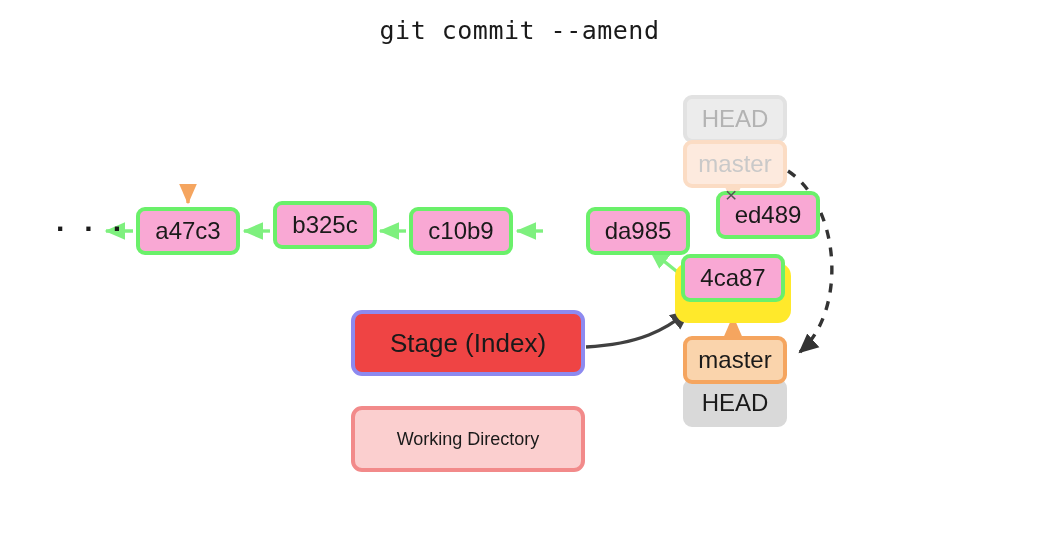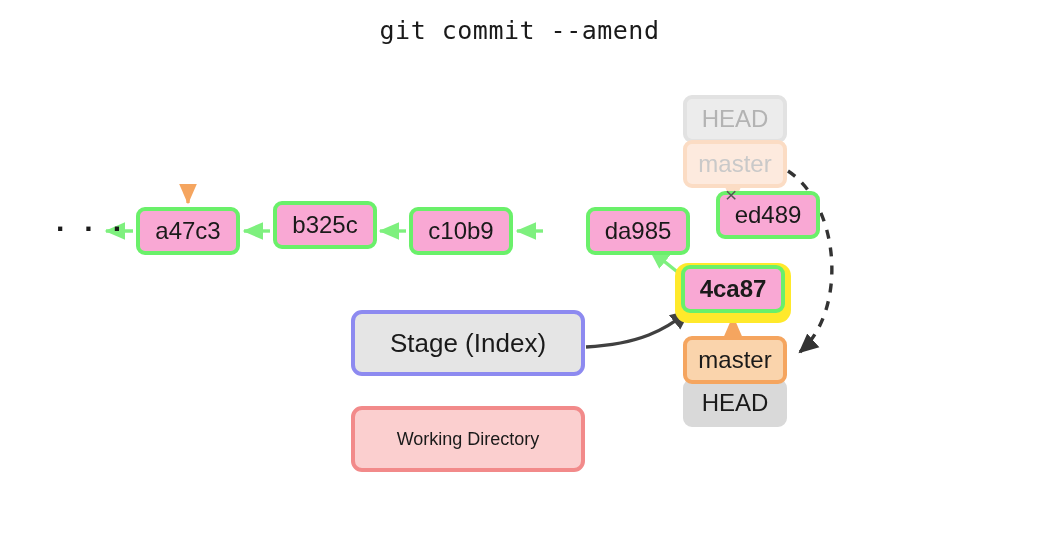--- a/index.html
+++ b/index.html
@@ -64,21 +64,21 @@
     height: 48px;
   }
   .head-tag {
     background: #d9d9d9;
     border-color: #d9d9d9;
     width: 104px;
     height: 48px;
     border-radius: 9px;
   }
   .stage-box {
-    background: #e5e5e5;
+    background: #ef4444;
     border-color: #8d8af0;
     width: 234px;
     height: 66px;
     font-size: 26px;
     border-radius: 11px;
   }
   .wd-box {
     background: #fbcfcf;
     border-color: #f28a8a;
     width: 234px;
@@ -170,21 +170,21 @@
   <div class="node commit" style="left:409px; top:207px;">c10b9</div>
   <div class="node commit" style="left:546px; top:207px;margin-left:40px;">da985</div>
   <div class="node commit" style="left:683px; top:191px;margin-left:33px;">ed489</div>
 
   <div class="node head-tag faded-head" style="left:683px; top:95px;">HEAD</div>
   <div class="node branch faded-branch" style="left:683px; top:140px;">master</div>
 
   <div class="xmark" style="left:725px; top:183px;">×</div>
 
   <div class="yellow-highlight" style="left:675px; top:263px; width:116px; height:60px;"></div>
-  <div class="node commit" style="left:681px; top:265px;font-weight:bold;">4ca87</div>
+  <div class="node commit" style="left:681px; top:254px;">4ca87</div>
 
   <div class="node head-tag" style="left:683px; top:379px;">HEAD</div>
   <div class="node branch" style="left:683px; top:336px;">master</div>
 
   <div class="node stage-box" style="left:351px; top:310px;">Stage (Index)</div>
   <div class="node wd-box" style="left:351px; top:406px;">Working Directory</div>
 
 </div>
 
 </body></html>

